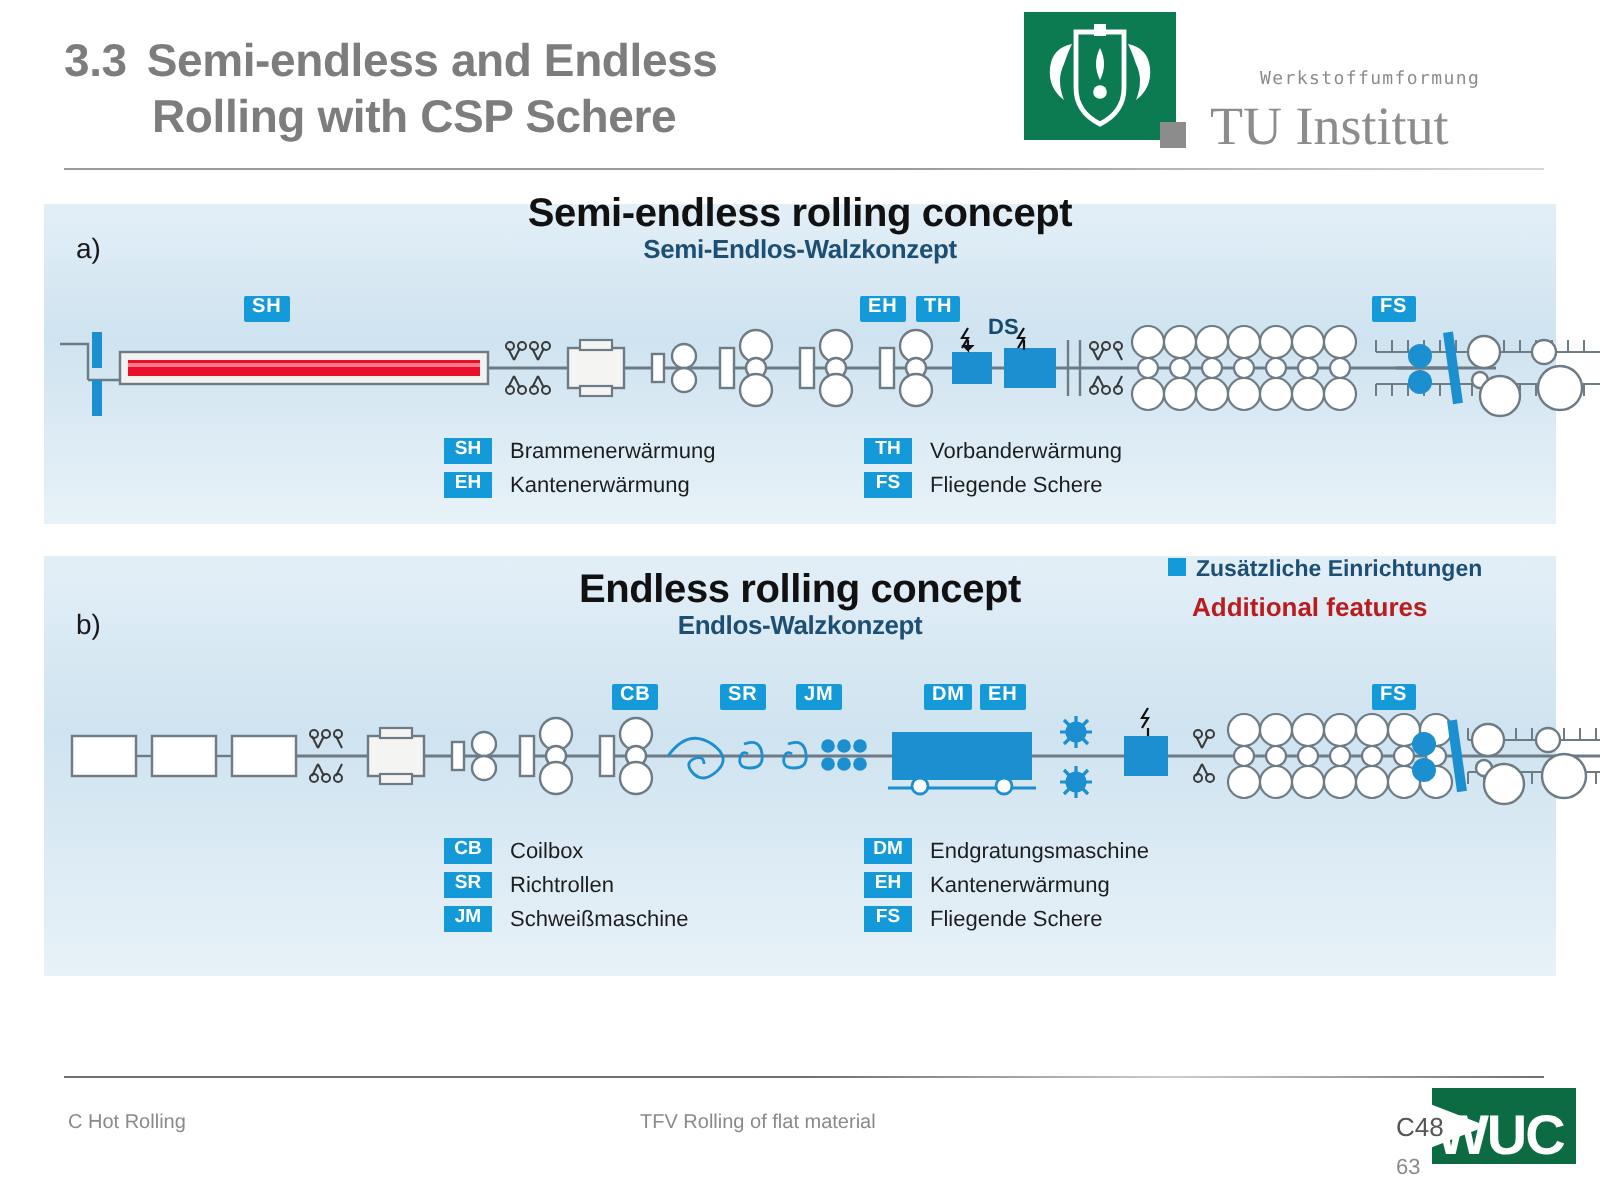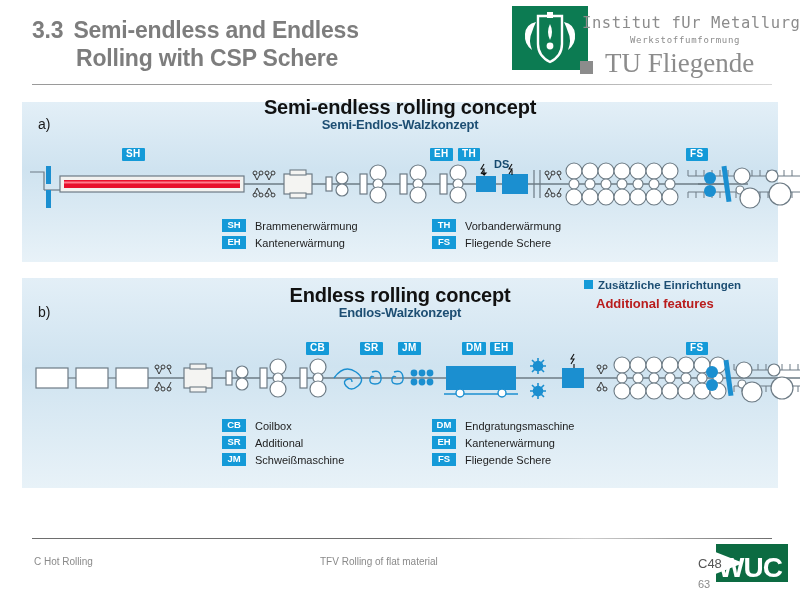--- a/index.html
+++ b/index.html
@@ -115,24 +115,23 @@
     <div class="crest">
       <svg width="64" height="56" viewBox="0 0 64 56">
         <path d="M20 6 H44 V34 Q44 46 32 52 Q20 46 20 34 Z" fill="none" stroke="#ffffff" stroke-width="2.4"></path>
         <path d="M32 14 Q36 22 32 30 Q28 22 32 14 Z" fill="#ffffff"></path>
         <circle cx="32" cy="36" r="3.4" fill="#ffffff"></circle>
         <path d="M18 12 Q8 14 7 24 Q6 34 14 40 Q10 30 14 22 Q16 16 18 12 Z" fill="#ffffff"></path>
         <path d="M46 12 Q56 14 57 24 Q58 34 50 40 Q54 30 50 22 Q48 16 46 12 Z" fill="#ffffff"></path>
         <rect x="29" y="2" width="6" height="6" fill="#ffffff"></rect>
       </svg>
     </div>
-    <div class="logo-l1">Institut fUr Metallurg</div>
     <div class="logo-l2">Werkstoffumformung</div>
     <div class="logo-sq"></div>
-    <div class="logo-l3">TU Fliegende</div>
+    <div class="logo-l3">TU Institut</div>
   </div>
 
   <div class="panel" id="panel-a">
     <div class="panel-tag">a)</div>
     <div class="head-en">Semi-endless rolling concept</div>
     <div class="head-de">Semi-Endlos-Walzkonzept</div>
 
     <div class="badge" style="left:100px;top:46px;">SH</div>
     <div class="badge" style="left:408px;top:46px;">EH</div>
     <div class="badge" style="left:436px;top:46px;">TH</div>
@@ -419,21 +418,21 @@
       </g>
     </svg>
 
     <div class="legend" style="left:200px;top:140px;">
       <div class="row">
         <span class="k">CB</span>
         <span class="v">Coilbox</span>
       </div>
       <div class="row">
         <span class="k">SR</span>
-        <span class="v">Additional</span>
+        <span class="v">Richtrollen</span>
       </div>
       <div class="row">
         <span class="k">JM</span>
         <span class="v">Schweißmaschine</span>
       </div>
     </div>
     <div class="legend" style="left:410px;top:140px;">
       <div class="row">
         <span class="k">DM</span>
         <span class="v">Endgratungsmaschine</span>

